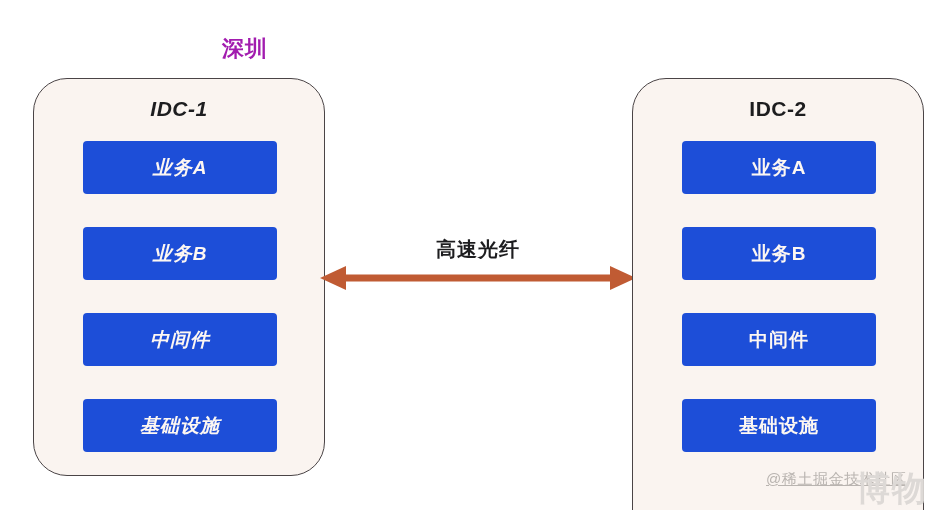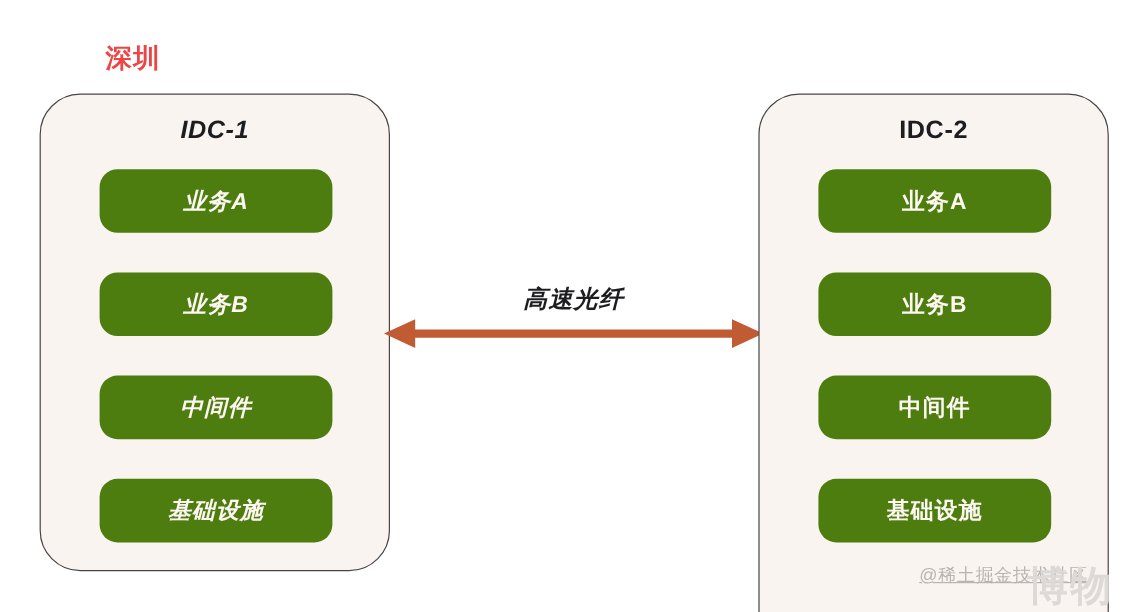--- a/index.html
+++ b/index.html
@@ -16,23 +16,23 @@
     height: 510px;
     background: #ffffff;
     overflow: hidden;
   }
 
   
   .city-label {
     position: absolute;
     font-size: 22px;
     font-weight: 700;
-    color: #ef4444;
+    color: #a21caf;
     letter-spacing: 1px;
-    text-align: left;
+    text-align: right;
     white-space: nowrap;
   }
   #city-left  { left: 88px;  top: 34px; width: 180px; }
   #city-right { left: 688px; top: 34px; width: 180px; }
 
   
   .idc-panel {
     position: absolute;
     background: #faf4f0;
     border: 1.4px solid #4a4446;
@@ -56,40 +56,39 @@
 
   .layer-stack {
     position: absolute;
     top: 62px;
     left: 49px;
     width: 194px;
   }
   .layer-box {
     height: 53px;
     margin-bottom: 33px;
-    background: #4d7c0f;
-    border-radius: 15px;
+    background: #1d4ed8;
+    border-radius: 4px;
     display: flex;
     align-items: center;
     justify-content: center;
     color: #fdf7f2;
     font-size: 19px;
     font-weight: 700;
     letter-spacing: 1px;
   }
   .layer-box:last-child { margin-bottom: 0; }
 
   
   #link-group {
     position: absolute;
     left: 318px;
     top: 236px;
     width: 320px;
     height: 60px;
-    font-style: italic;
   }
   #link-label {
     position: absolute;
     top: 0;
     left: 0;
     width: 100%;
     text-align: center;
     font-size: 20px;
     font-weight: 700;
     color: #1d1d1f;

